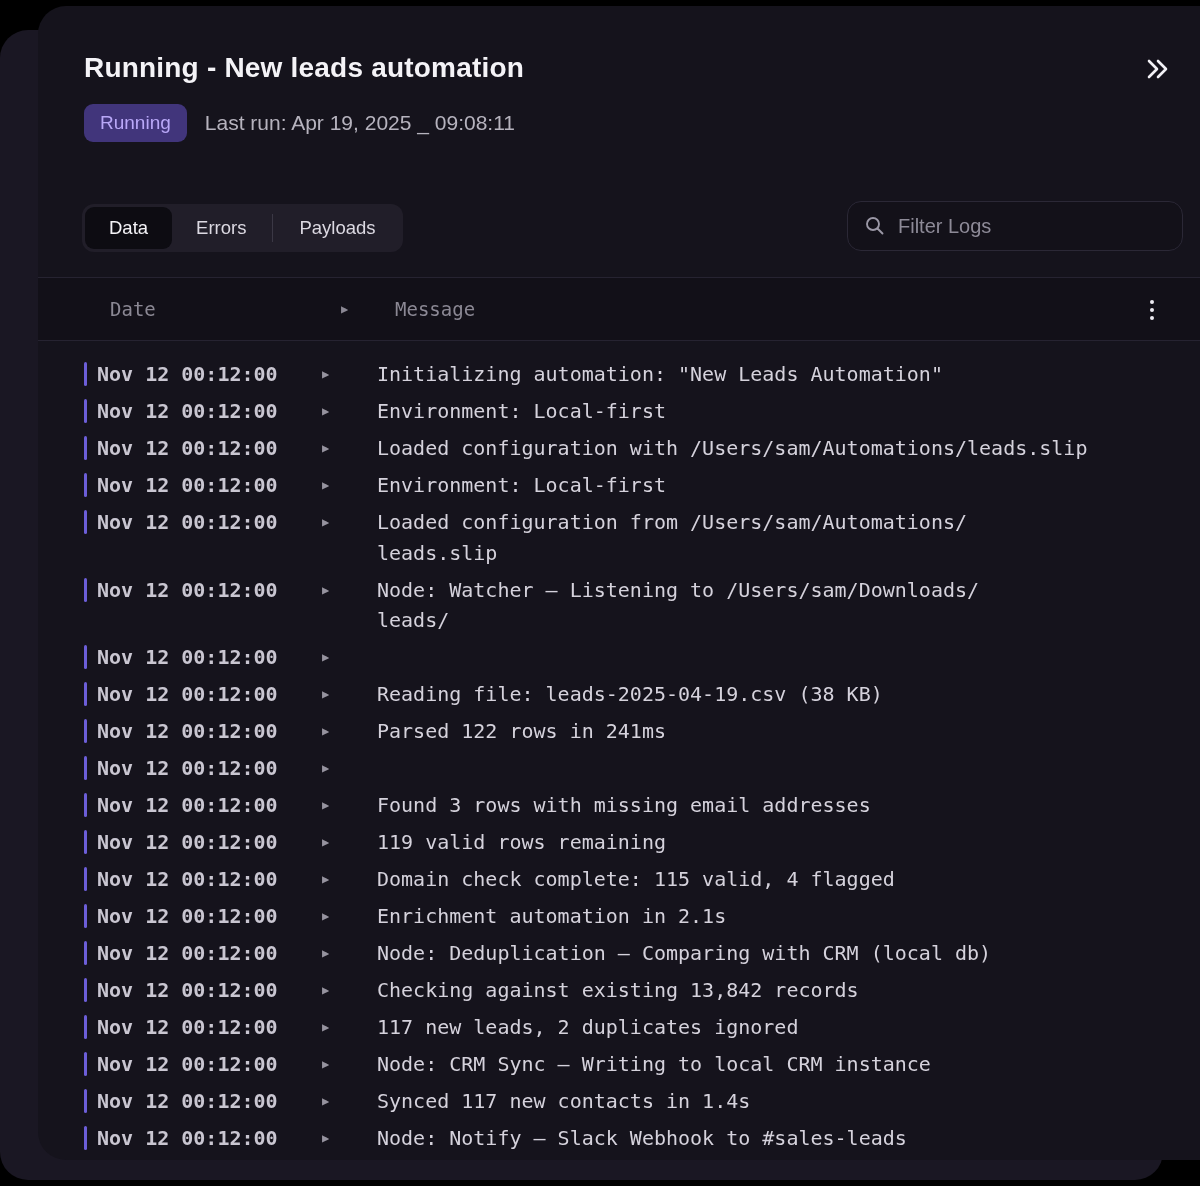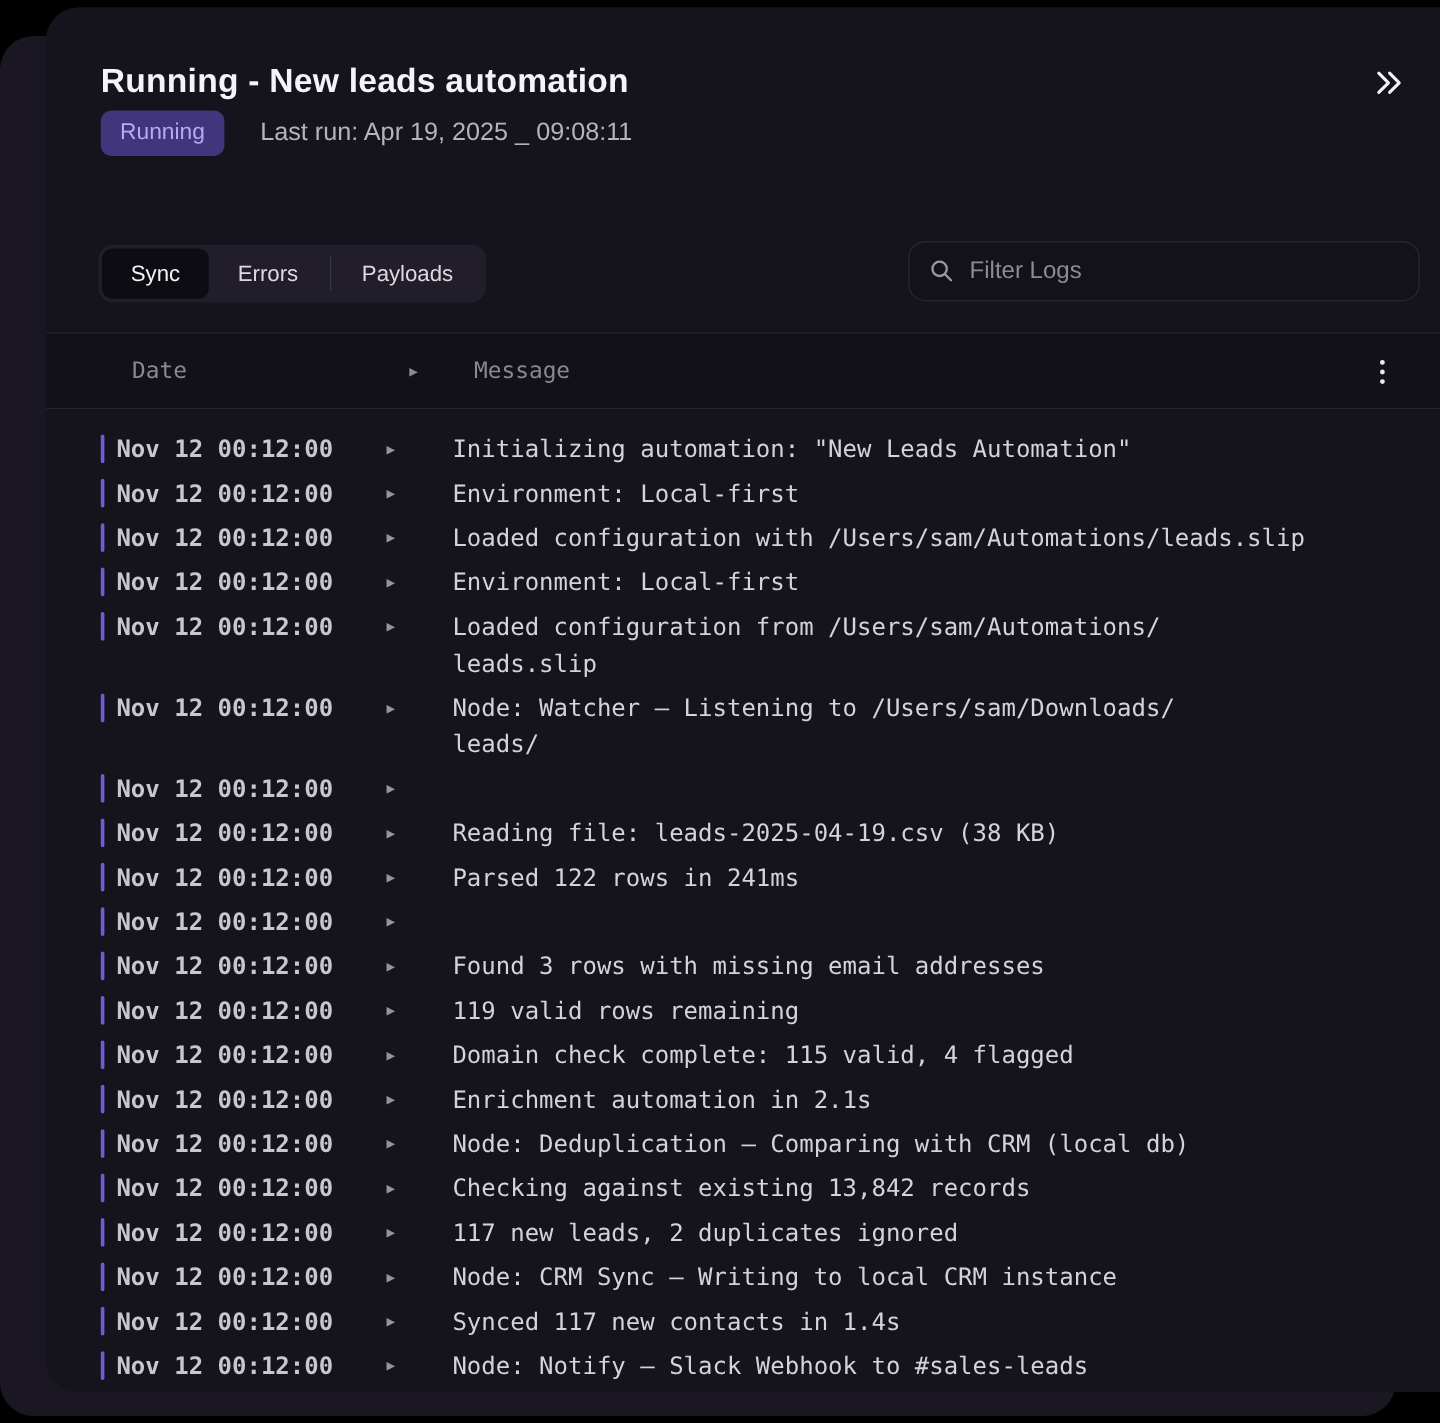--- a/index.html
+++ b/index.html
@@ -59,22 +59,22 @@
   }
   .expand-btn{
     position:absolute;
     right:54px; top:46px;
     width:36px; height:36px;
     display:flex; align-items:center; justify-content:center;
     background:transparent; border:none; cursor:pointer;
   }
   .badge-row{
     position:absolute;
-    left:46px; top:86px;
-    display:flex; align-items:center; gap:30px;
+    left:46px; top:98px;
+    display:flex; align-items:center; gap:18px;
   }
   .status-badge{
     background:var(--badge-bg);
     color:var(--badge-text);
     font-size:19px;
     font-weight:500;
     padding:8px 16px;
     border-radius:9px;
     line-height:22px;
   }
@@ -108,21 +108,21 @@
     font-weight:500;
   }
   .tab-divider{
     width:1px; height:28px;
     background:#3b3845;
     margin:0 2px;
   }
   .filter-box{
     position:absolute;
     right:47px; top:195px;
-    width:426px; height:50px;
+    width:336px; height:50px;
     border:1.5px solid var(--field-border);
     background:var(--field-bg);
     border-radius:14px;
     display:flex; align-items:center;
     padding:0 16px;
     gap:12px;
   }
   .filter-input{
     flex:1;
     background:transparent;
@@ -220,21 +220,21 @@
       </svg>
     </span>
   </button>
 
   <div class="badge-row">
     <span class="status-badge">Running</span>
     <span class="last-run">Last run: Apr 19, 2025 _ 09:08:11</span>
   </div>
 
   <div class="tabbar">
-    <button class="tab active">Sync</button>
+    <button class="tab active">Data</button>
     <button class="tab">Errors</button>
     <span class="tab-divider"></span>
     <button class="tab">Payloads</button>
   </div>
 
   <div class="filter-box">
     <span style="display:flex;">
       <svg width="22" height="22" viewBox="0 0 22 22" fill="none">
         <circle cx="9" cy="9" r="6" stroke="#9b98a6" stroke-width="1.9"></circle>
         <path d="M13.5 13.5 L18.5 18.5" stroke="#9b98a6" stroke-width="1.9" stroke-linecap="round"></path>

